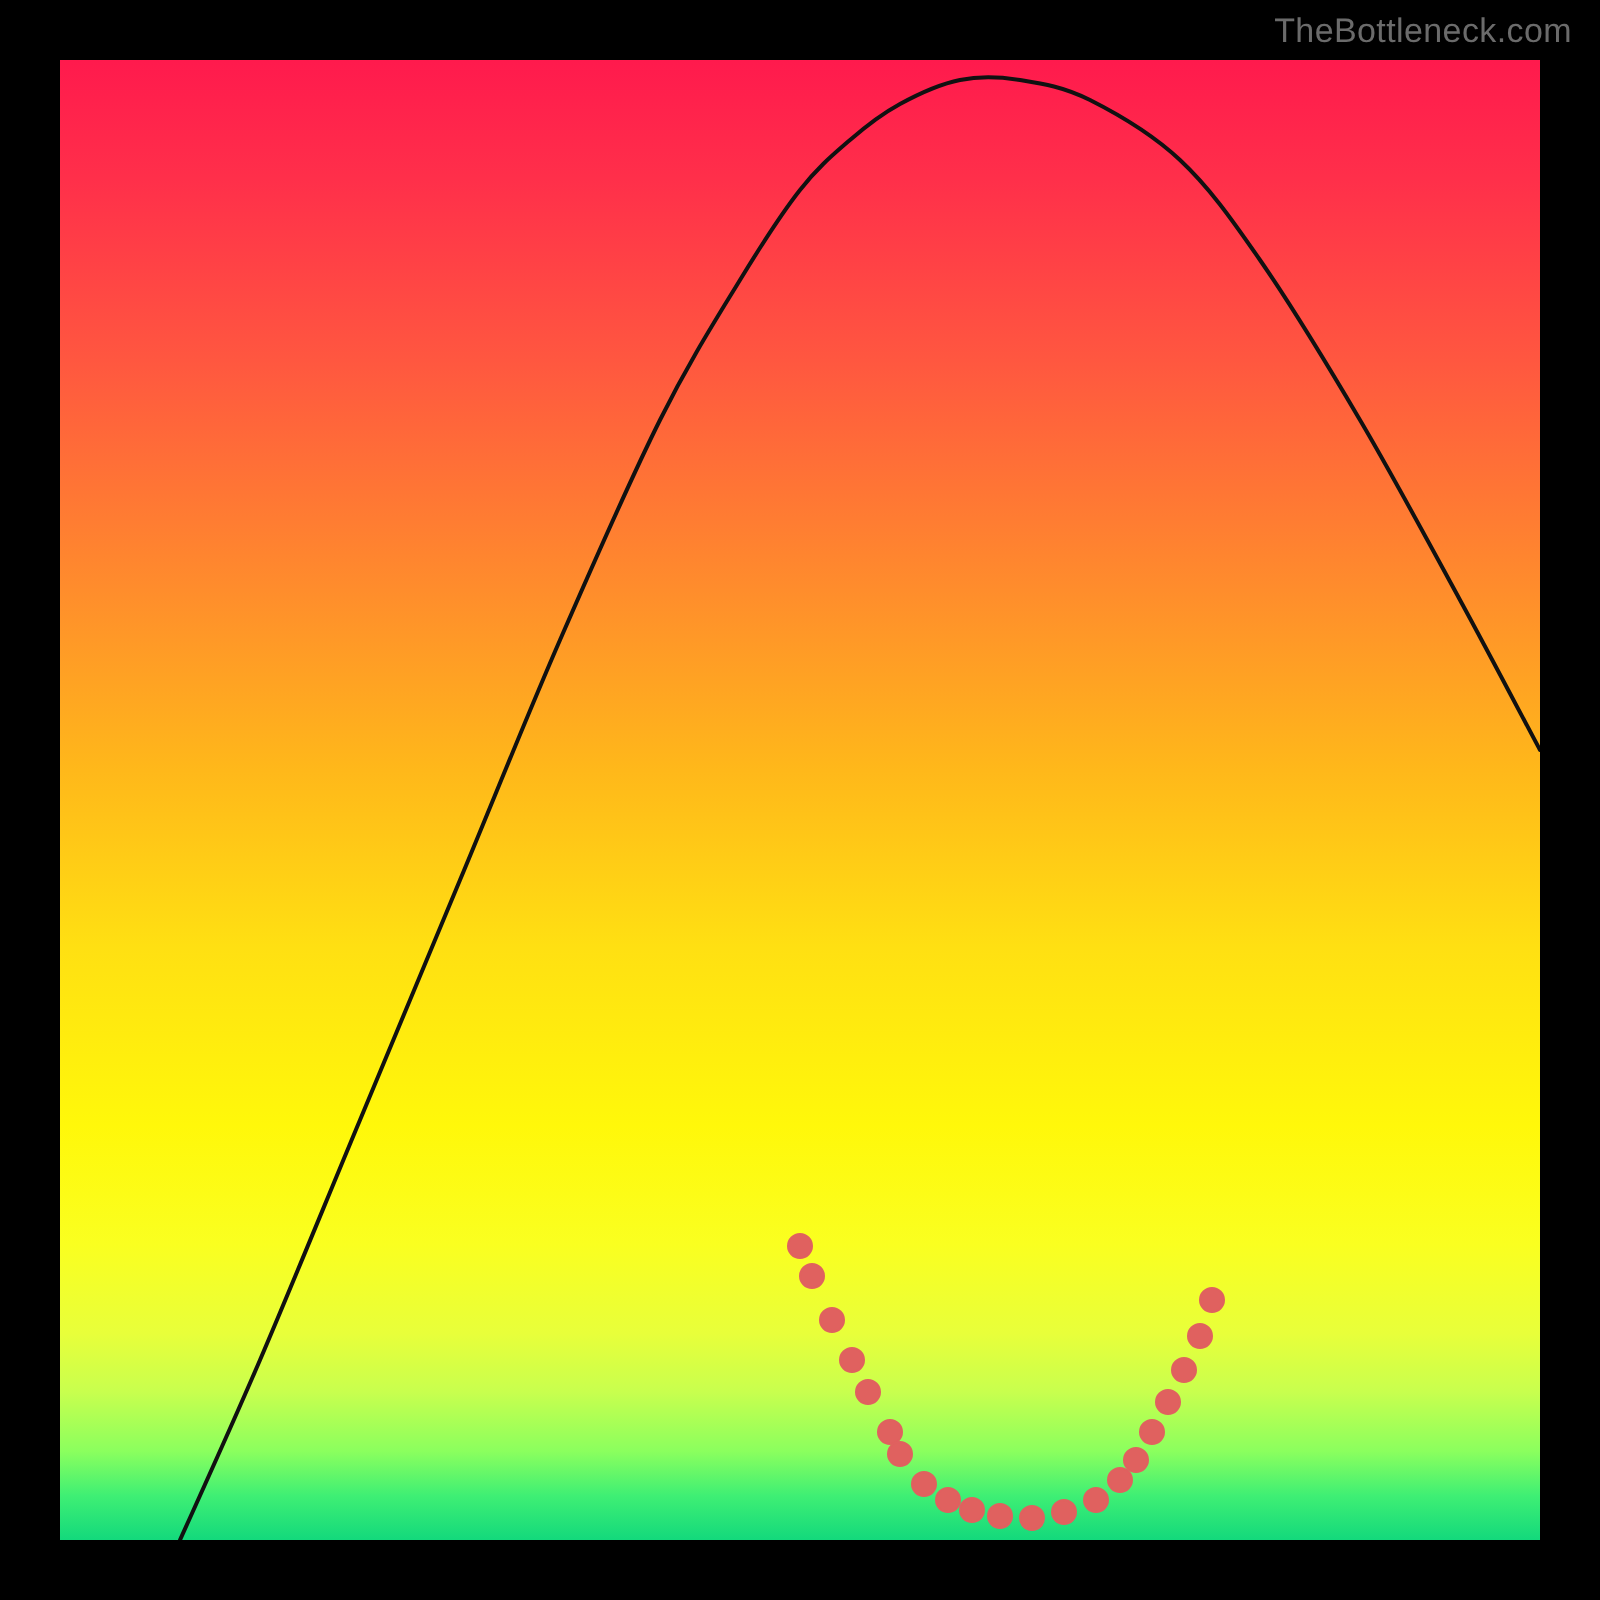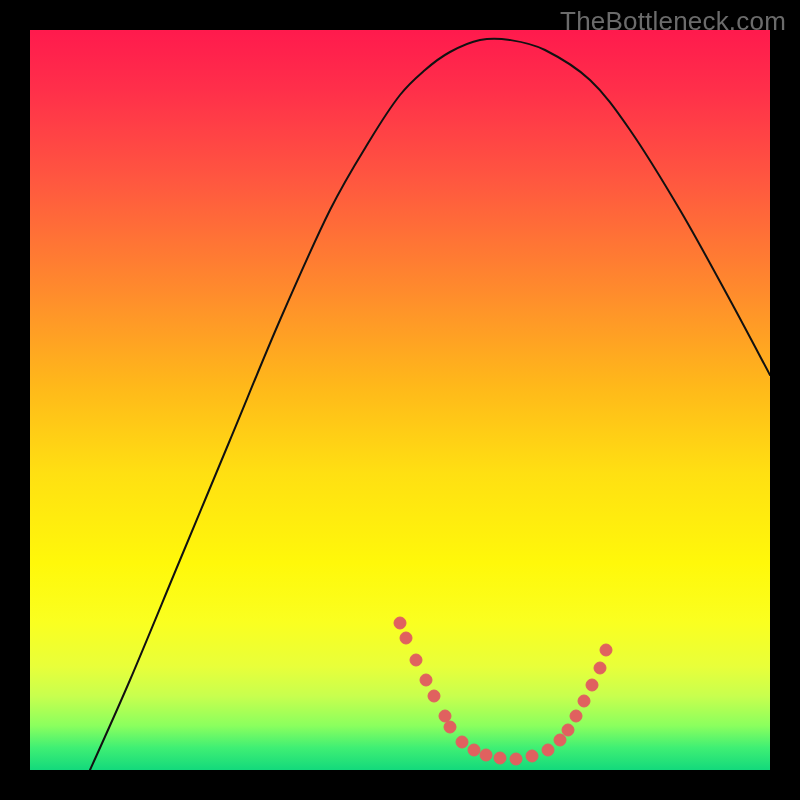--- a/index.html
+++ b/index.html
@@ -15,21 +15,21 @@
     position: relative;
     width: 800px;
     height: 800px;
     background: #000;
   }
   .watermark {
     position: absolute;
     top: 6px;
     right: 14px;
     color: #6b6b6b;
-    font-size: 26px;
+    font-size: 17px;
     font-weight: 500;
     letter-spacing: 0.2px;
     z-index: 10;
   }
   .plot-area {
     position: absolute;
     left: 30px;
     top: 30px;
     width: 740px;
     height: 740px;

